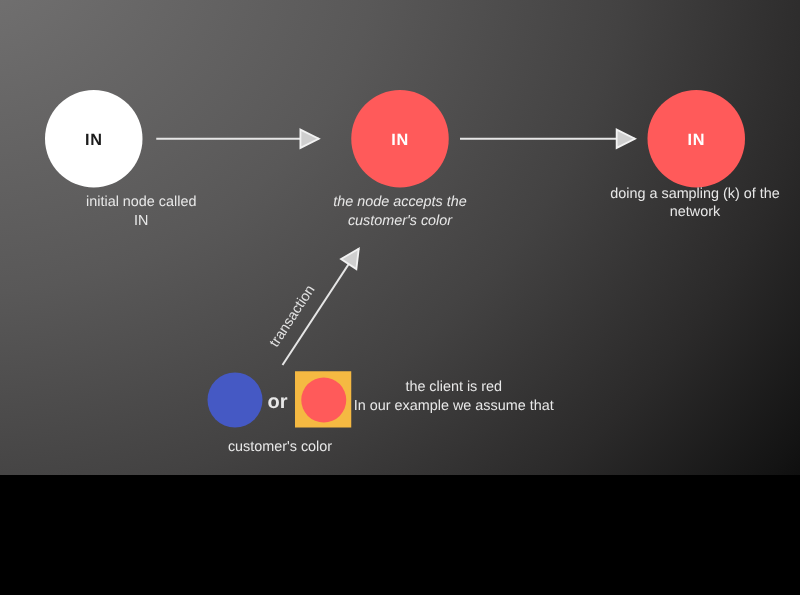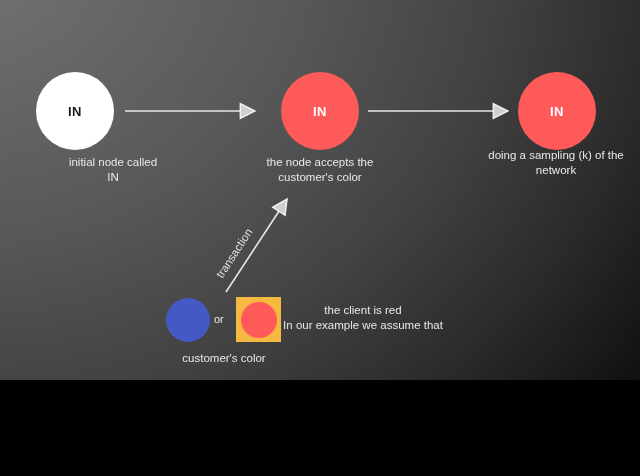--- a/index.html
+++ b/index.html
@@ -62,21 +62,22 @@
   }
   .swatch-box-inner {
     width: 80%;
     height: 80%;
     border-radius: 50%;
     background: #FF5A5A;
   }
   .or-label {
     position: absolute;
     color: #e8e8e8;
-    font-size: 11px;
+    font-size: 16px;
+    font-weight: bold;
   }
 
   
   .diag-label {
     position: absolute;
     color: #e2e2e2;
     font-size: 11.5px;
     white-space: nowrap;
     transform-origin: left bottom;
   }
@@ -119,21 +120,21 @@
     <span class="node-label">IN</span>
   </div>
   <div class="caption" style="left:0px; top:155px; width:150px;margin-left:38px;">
     <div>initial node called</div>
     <div>IN</div>
   </div>
 
   <div class="node node-red" style="left:281px; top:72px; width:78px; height:78px;">
     <span class="node-label">IN</span>
   </div>
-  <div class="caption" style="left:245px; top:155px; width:150px;">
+  <div class="caption" style="left:245px; top:155px; width:150px;font-style:italic;">
     <div>the node accepts the</div>
     <div>customer's color</div>
   </div>
 
   <div class="node node-red" style="left:518px; top:72px; width:78px; height:78px;">
     <span class="node-label">IN</span>
   </div>
   <div class="caption" style="left:472px; top:148px; width:168px;">
     <div>doing a sampling (k) of the</div>
     <div>network</div>

